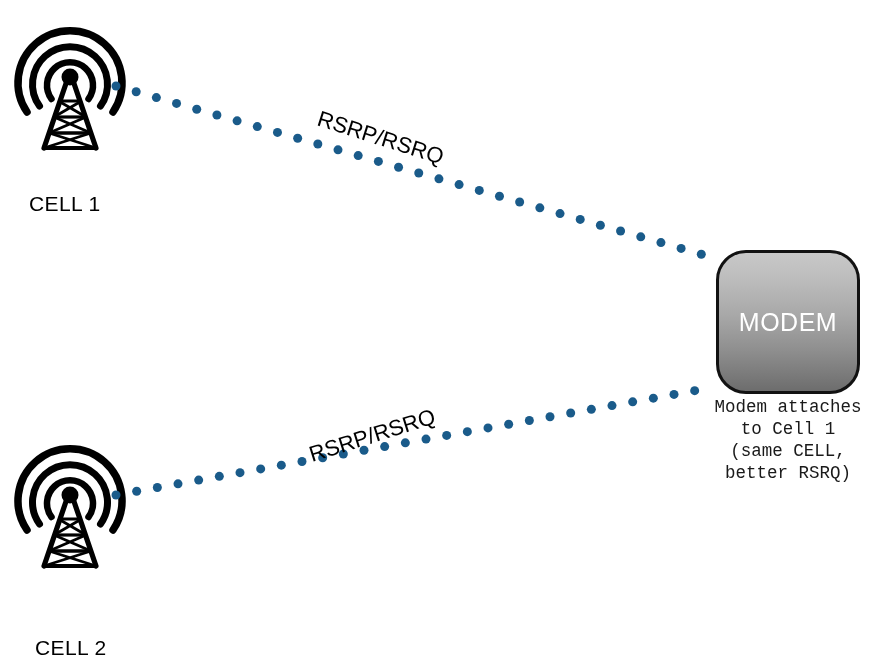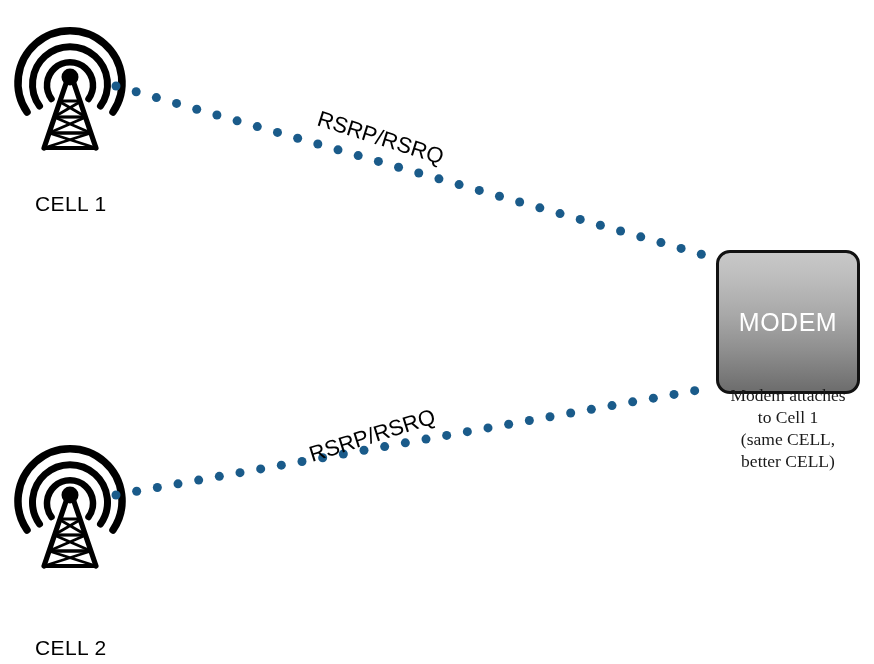--- a/index.html
+++ b/index.html
@@ -28,21 +28,21 @@
   }
   .cell-label {
     position: absolute;
     font-family: "Liberation Sans", sans-serif;
     font-size: 21px;
     font-weight: 400;
     letter-spacing: 0.4px;
     color: #000000;
     white-space: nowrap;
   }
-  #cell1-label { left: 35px; top: 192px; }
+  #cell1-label { left: 29px; top: 192px; }
   #cell2-label { left: 35px; top: 636px; }
 
   .path-label {
     position: absolute;
     font-family: "Liberation Sans", sans-serif;
     font-size: 22px;
     font-weight: 400;
     color: #000000;
     white-space: nowrap;
     transform-origin: 0 0;
@@ -58,42 +58,42 @@
     transform: rotate(-17.5deg);
   }
 
   #modem-box {
     position: absolute;
     left: 716px;
     top: 250px;
     width: 144px;
     height: 144px;
     border: 3px solid #121212;
-    border-radius: 14px;
+    border-radius: 30px;
     background: linear-gradient(to bottom, #c8c8c8 0%, #bdbdbd 18%, #a8a8a8 45%, #8f8f8f 70%, #6d6d6d 100%);
     box-sizing: border-box;
     display: flex;
     align-items: center;
     justify-content: center;
   }
   #modem-label {
     font-family: "Liberation Sans", sans-serif;
     font-size: 25px;
     font-weight: 400;
     letter-spacing: 0.5px;
     color: #ffffff;
     user-select: none;
   }
   #modem-caption {
     position: absolute;
     left: 706px;
-    top: 384px;
+    top: 396px;
     width: 164px;
     text-align: center;
-    font-family: Liberation Serif, serif;
+    font-family: Liberation Mono, monospace;
     font-size: 17.5px;
     line-height: 22px;
     color: #1a1a1a;
   }
   .caption-line { display: block; white-space: nowrap; }
 </style>
 </head>
 <body>
 
 <div id="diagram-root">
@@ -204,16 +204,16 @@
   <div class="path-label" id="rsrp-label-bottom">RSRP/RSRQ</div>
 
   <div id="modem-box">
     <span id="modem-label">MODEM</span>
   </div>
 
   <div id="modem-caption">
     <span class="caption-line">Modem attaches</span>
     <span class="caption-line">to Cell 1</span>
     <span class="caption-line">(same CELL,</span>
-    <span class="caption-line">better CELL)</span>
+    <span class="caption-line">better RSRQ)</span>
   </div>
 
 </div>
 
 </body></html>

